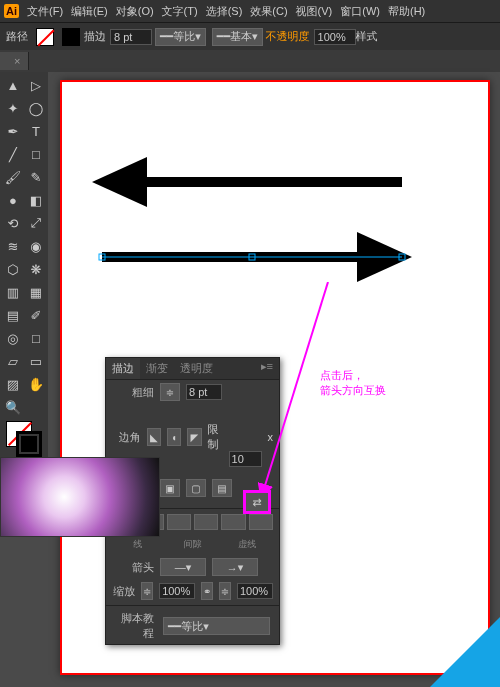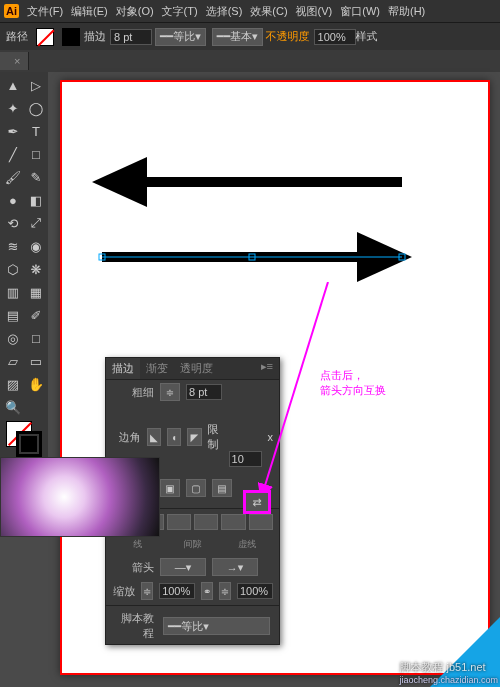--- a/index.html
+++ b/index.html
@@ -217,17 +217,13 @@
   </svg>
 
   <div class="callout">
     <div>点击后，</div>
     <div>箭头方向互换</div>
   </div>
 
   <div class="pinkimg"></div>
 
   <div class="corner"></div>
-  <div class="watermark">
-    <span>脚本教程 jb51.net</span>
-    <span class="sub">jiaocheng.chazidian.com</span>
-  </div>
 </div>
 
 </body></html>

